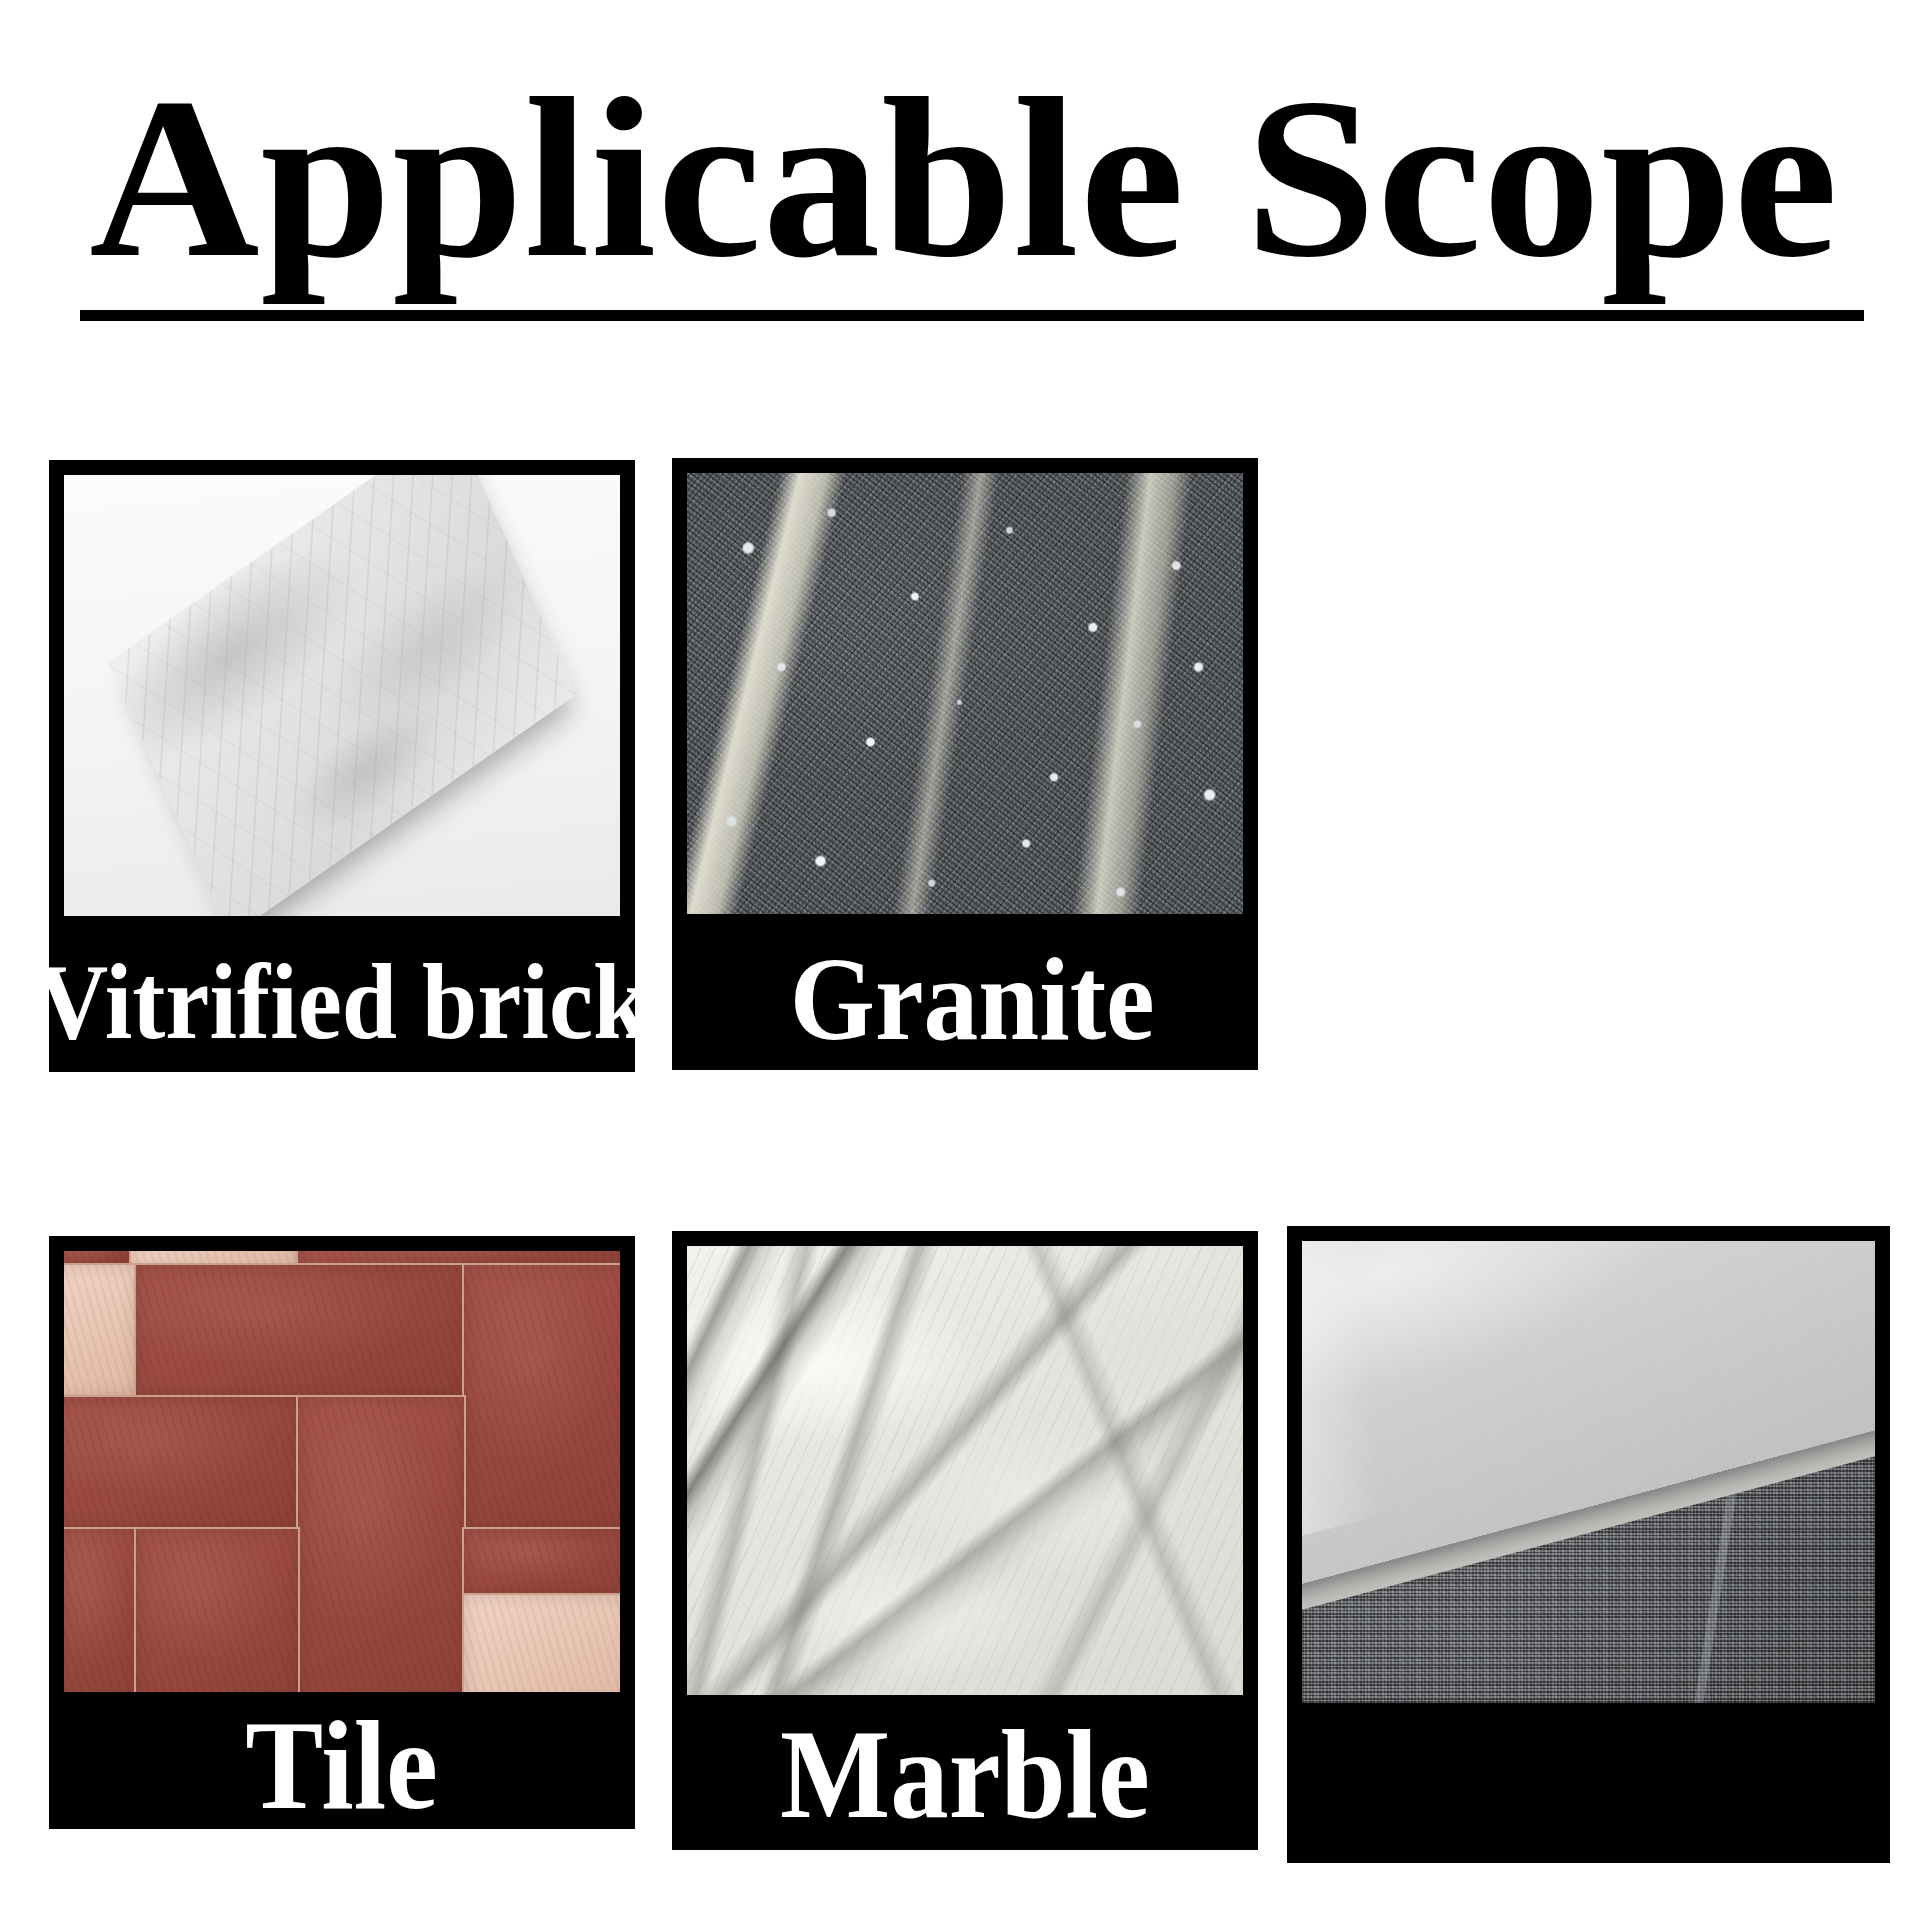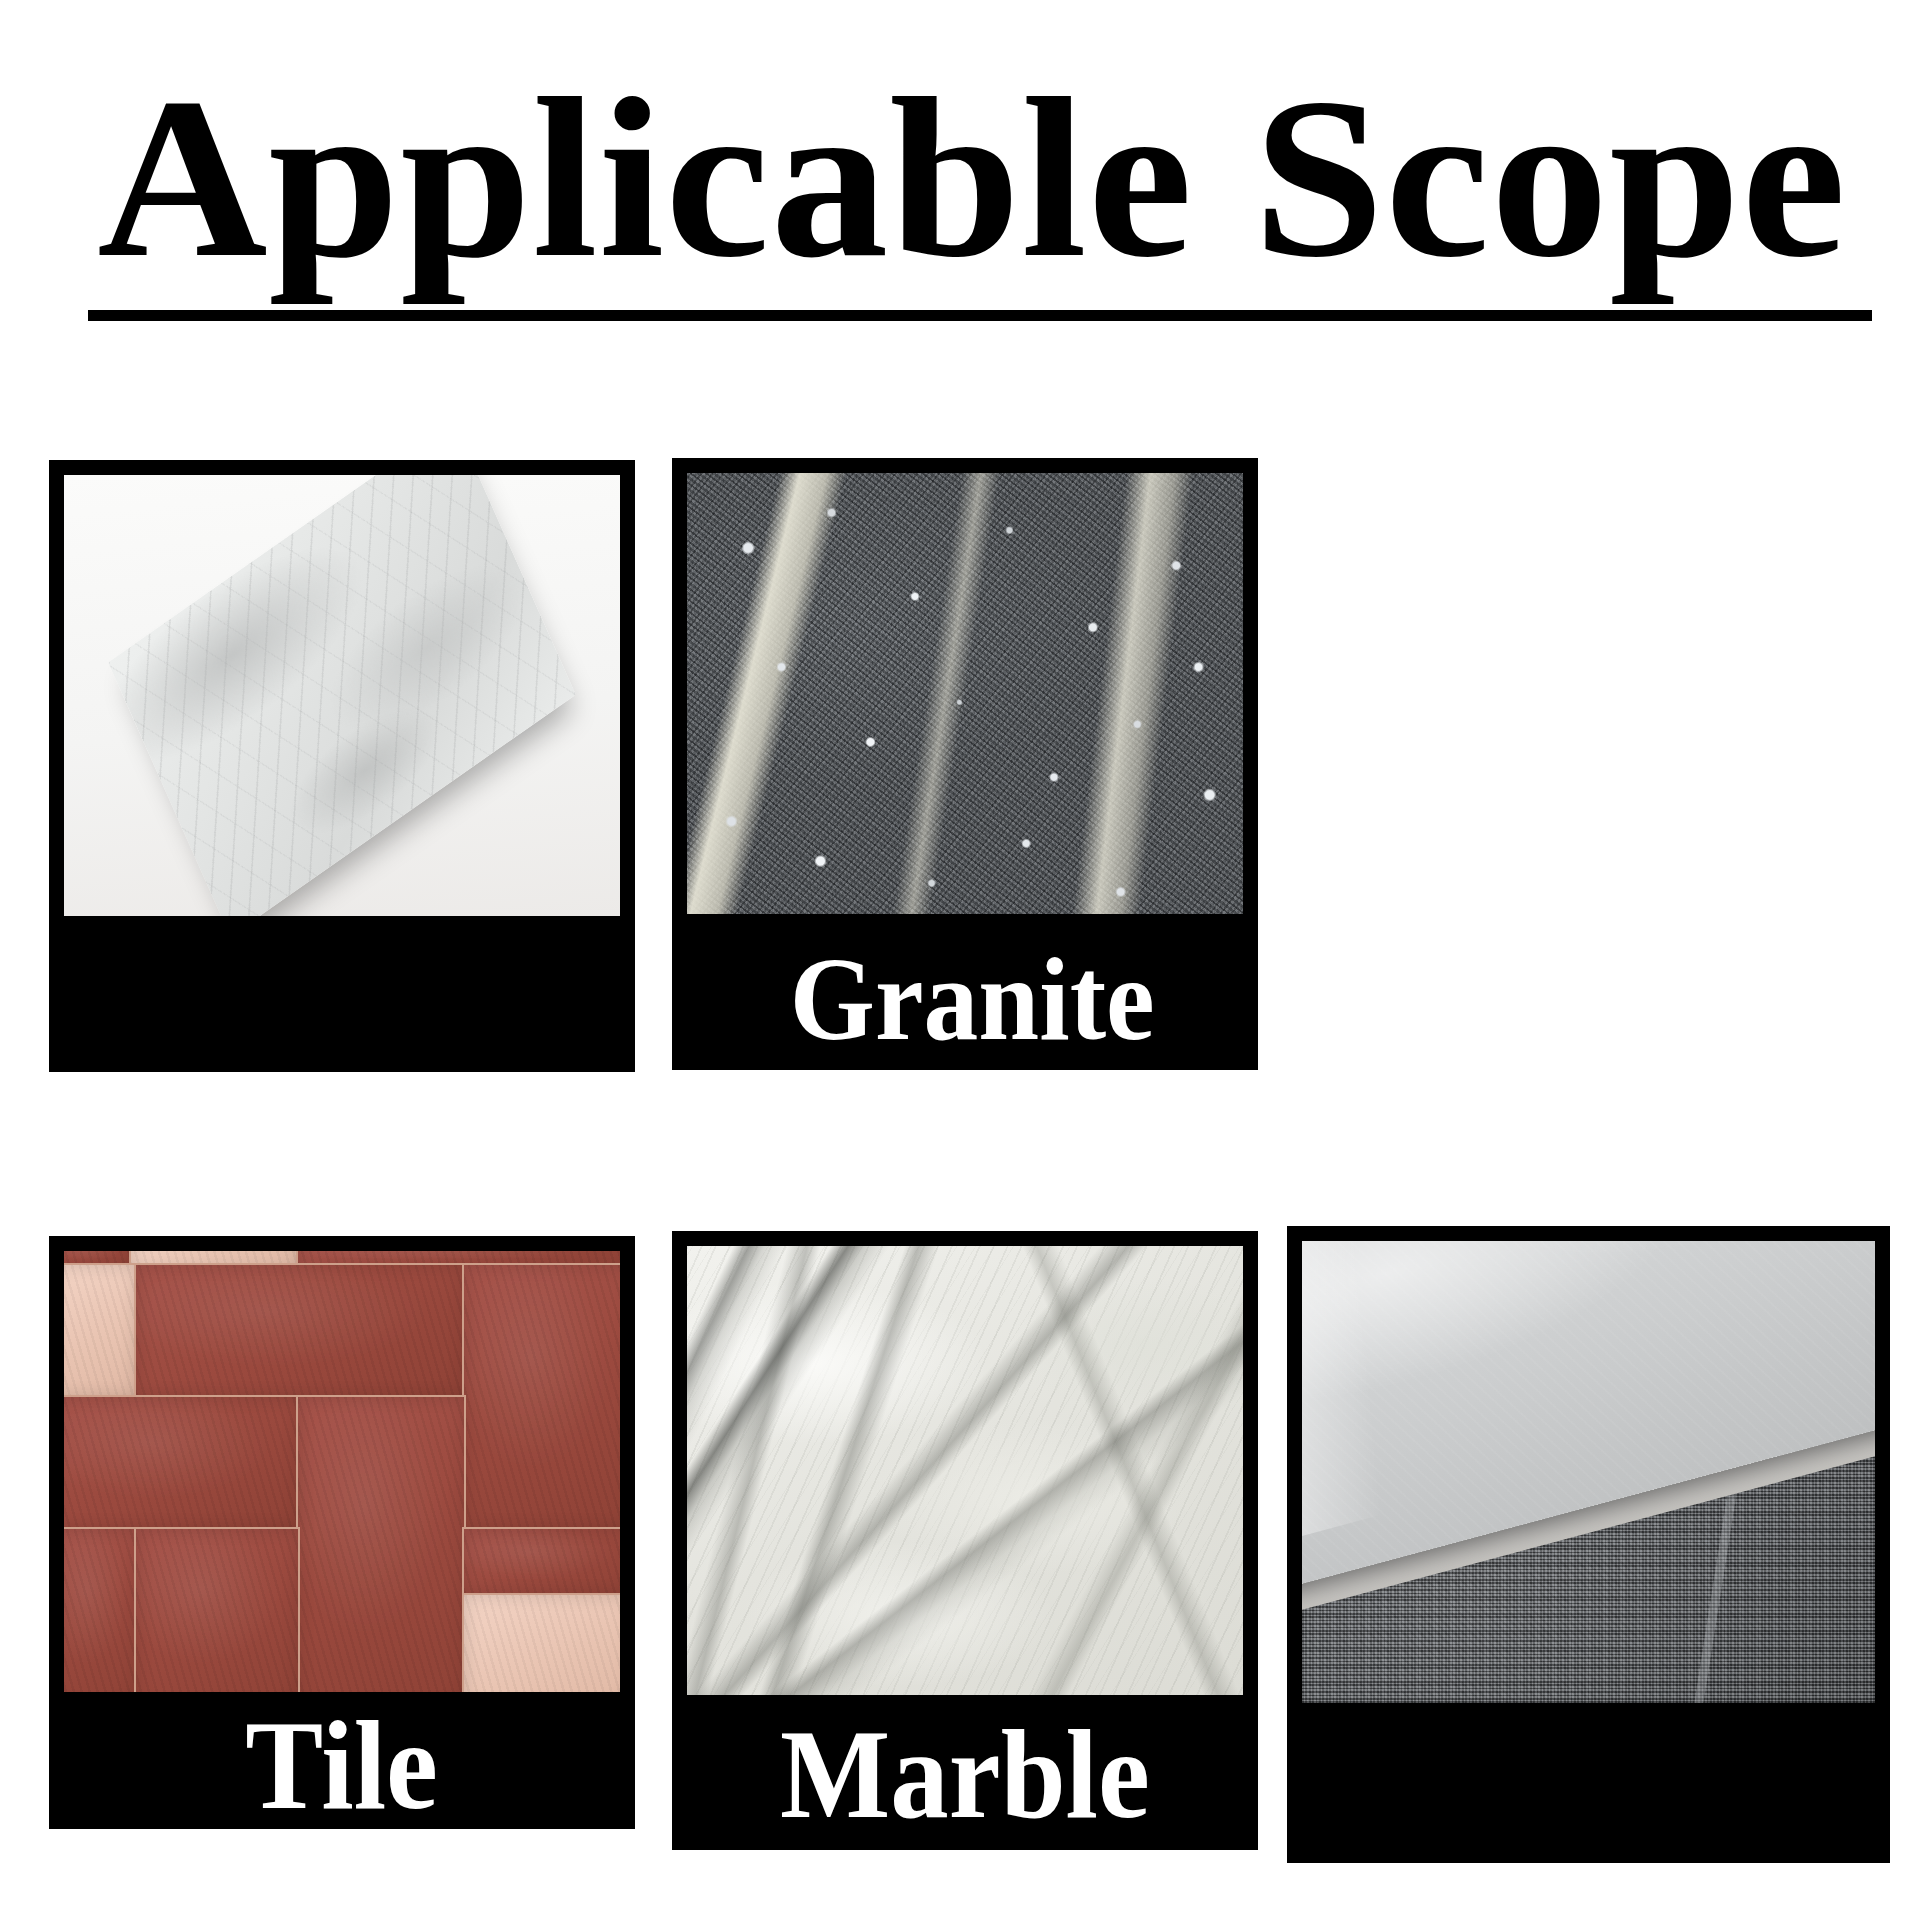--- a/index.html
+++ b/index.html
@@ -12,21 +12,21 @@
     width: 1925px;
     height: 1925px;
     overflow: hidden;
     font-family: "Liberation Serif", "DejaVu Serif", serif;
     position: relative;
   }
 
   
   .header {
     position: absolute;
-    left: 16px;
+    left: 8px;
     top: 0;
     width: 1575px;
     height: 339px;
   }
   .page-title {
     position: absolute;
     left: 66px;
     top: 66px;
     width: 1780px;
     height: 225px;
@@ -326,20 +326,23 @@
 
 <div class="grid">
 
   <div class="card" id="card-vitrified-brick">
     <div class="card-photo">
       <div class="tex-vitrified">
         <div class="slab-edge"></div>
         <div class="slab"></div>
       </div>
     </div>
+    <div class="card-label">
+      <span>Vitrified brick</span>
+    </div>
   </div>
 
   <div class="card" id="card-granite">
     <div class="card-photo">
       <div class="tex-granite"></div>
     </div>
     <div class="card-label">
       <span>Granite</span>
     </div>
   </div>

